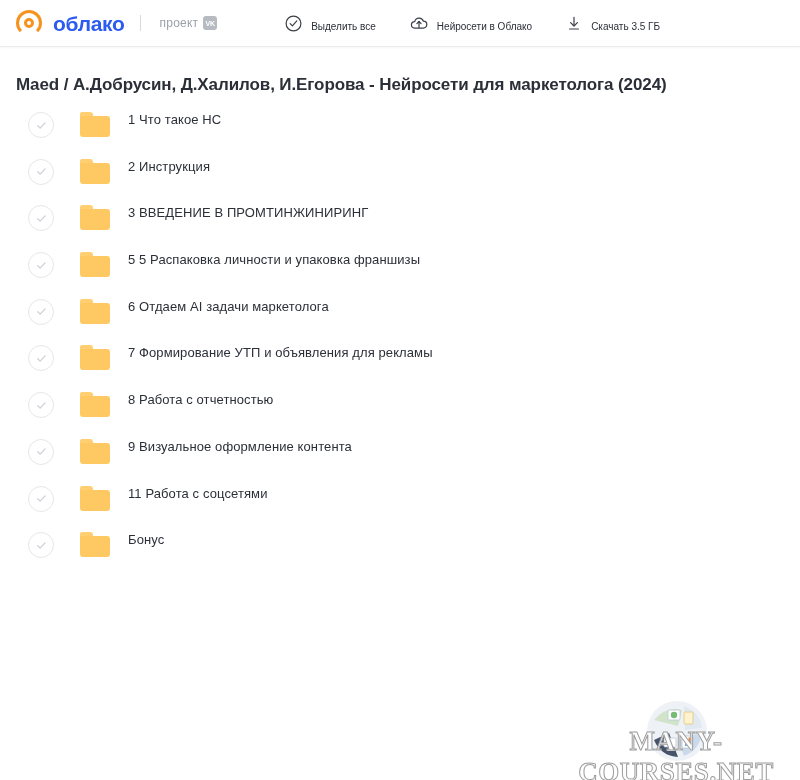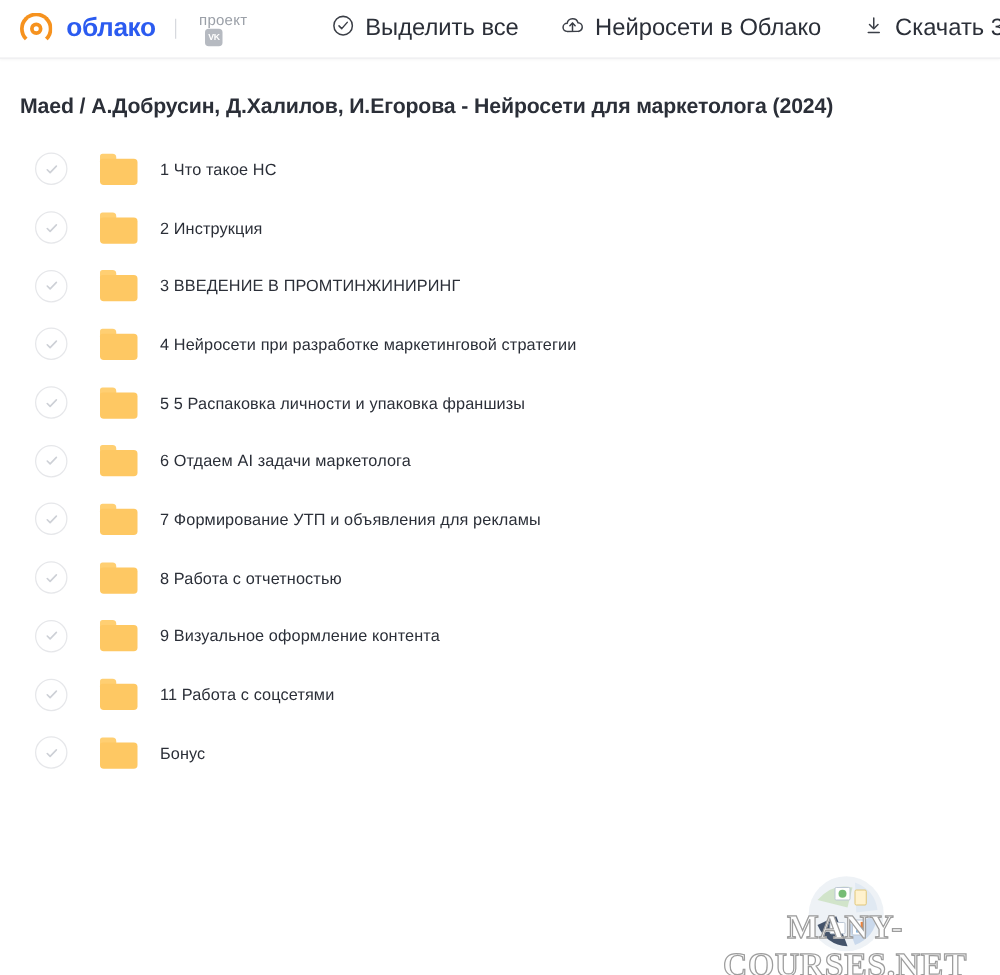--- a/index.html
+++ b/index.html
@@ -94,23 +94,23 @@
   }
 
   .toolbar {
     display: flex;
     align-items: center;
     gap: 34px;
     margin-left: 68px;
   }
   .tb-item {
     display: flex;
-    align-items: flex-start;
+    align-items: flex-end;
     gap: 9px;
-    font-size: 19px;
+    font-size: 10px;
     color: #2b2f38;
     cursor: pointer;
     white-space: nowrap;
   }
   .tb-item svg { display: block; }
 
   
   .page-title {
     font-size: 17px;
     font-weight: bold;
@@ -119,21 +119,20 @@
     letter-spacing: -0.1px;
   }
 
   
   .file-list {
     margin-top: 17px;
   }
   .file-row {
     height: 46.7px;
     display: flex;
-    align-items: center;
     padding-left: 28px;
     box-sizing: border-box;
     cursor: pointer;
   }
   .file-row + .file-row { }
 
   .check-circle {
     width: 24px;
     height: 24px;
     flex: 0 0 24px;
@@ -299,32 +298,20 @@
           <path d="M1.8 5.8 L4.1 8.1 L9.1 2.9" stroke="#cdd0d6" stroke-width="1.3" fill="none" stroke-linecap="round" stroke-linejoin="round"></path>
         </svg>
     </span>
     <span class="folder-icon">
         <span class="tab"></span>
         <span class="body"></span>
       </span>
     <span class="file-name">3 ВВЕДЕНИЕ В ПРОМТИНЖИНИРИНГ</span>
   </div>
 
-  <div class="file-row">
-    <span class="check-circle">
-      <svg width="11" height="11" viewBox="0 0 11 11" fill="none">
-          <path d="M1.8 5.8 L4.1 8.1 L9.1 2.9" stroke="#cdd0d6" stroke-width="1.3" fill="none" stroke-linecap="round" stroke-linejoin="round"></path>
-        </svg>
-    </span>
-    <span class="folder-icon">
-        <span class="tab"></span>
-        <span class="body"></span>
-      </span>
-    <span class="file-name">4 Нейросети при разработке маркетинговой стратегии</span>
-  </div>
 
   <div class="file-row">
     <span class="check-circle">
       <svg width="11" height="11" viewBox="0 0 11 11" fill="none">
           <path d="M1.8 5.8 L4.1 8.1 L9.1 2.9" stroke="#cdd0d6" stroke-width="1.3" fill="none" stroke-linecap="round" stroke-linejoin="round"></path>
         </svg>
     </span>
     <span class="folder-icon">
         <span class="tab"></span>
         <span class="body"></span>

